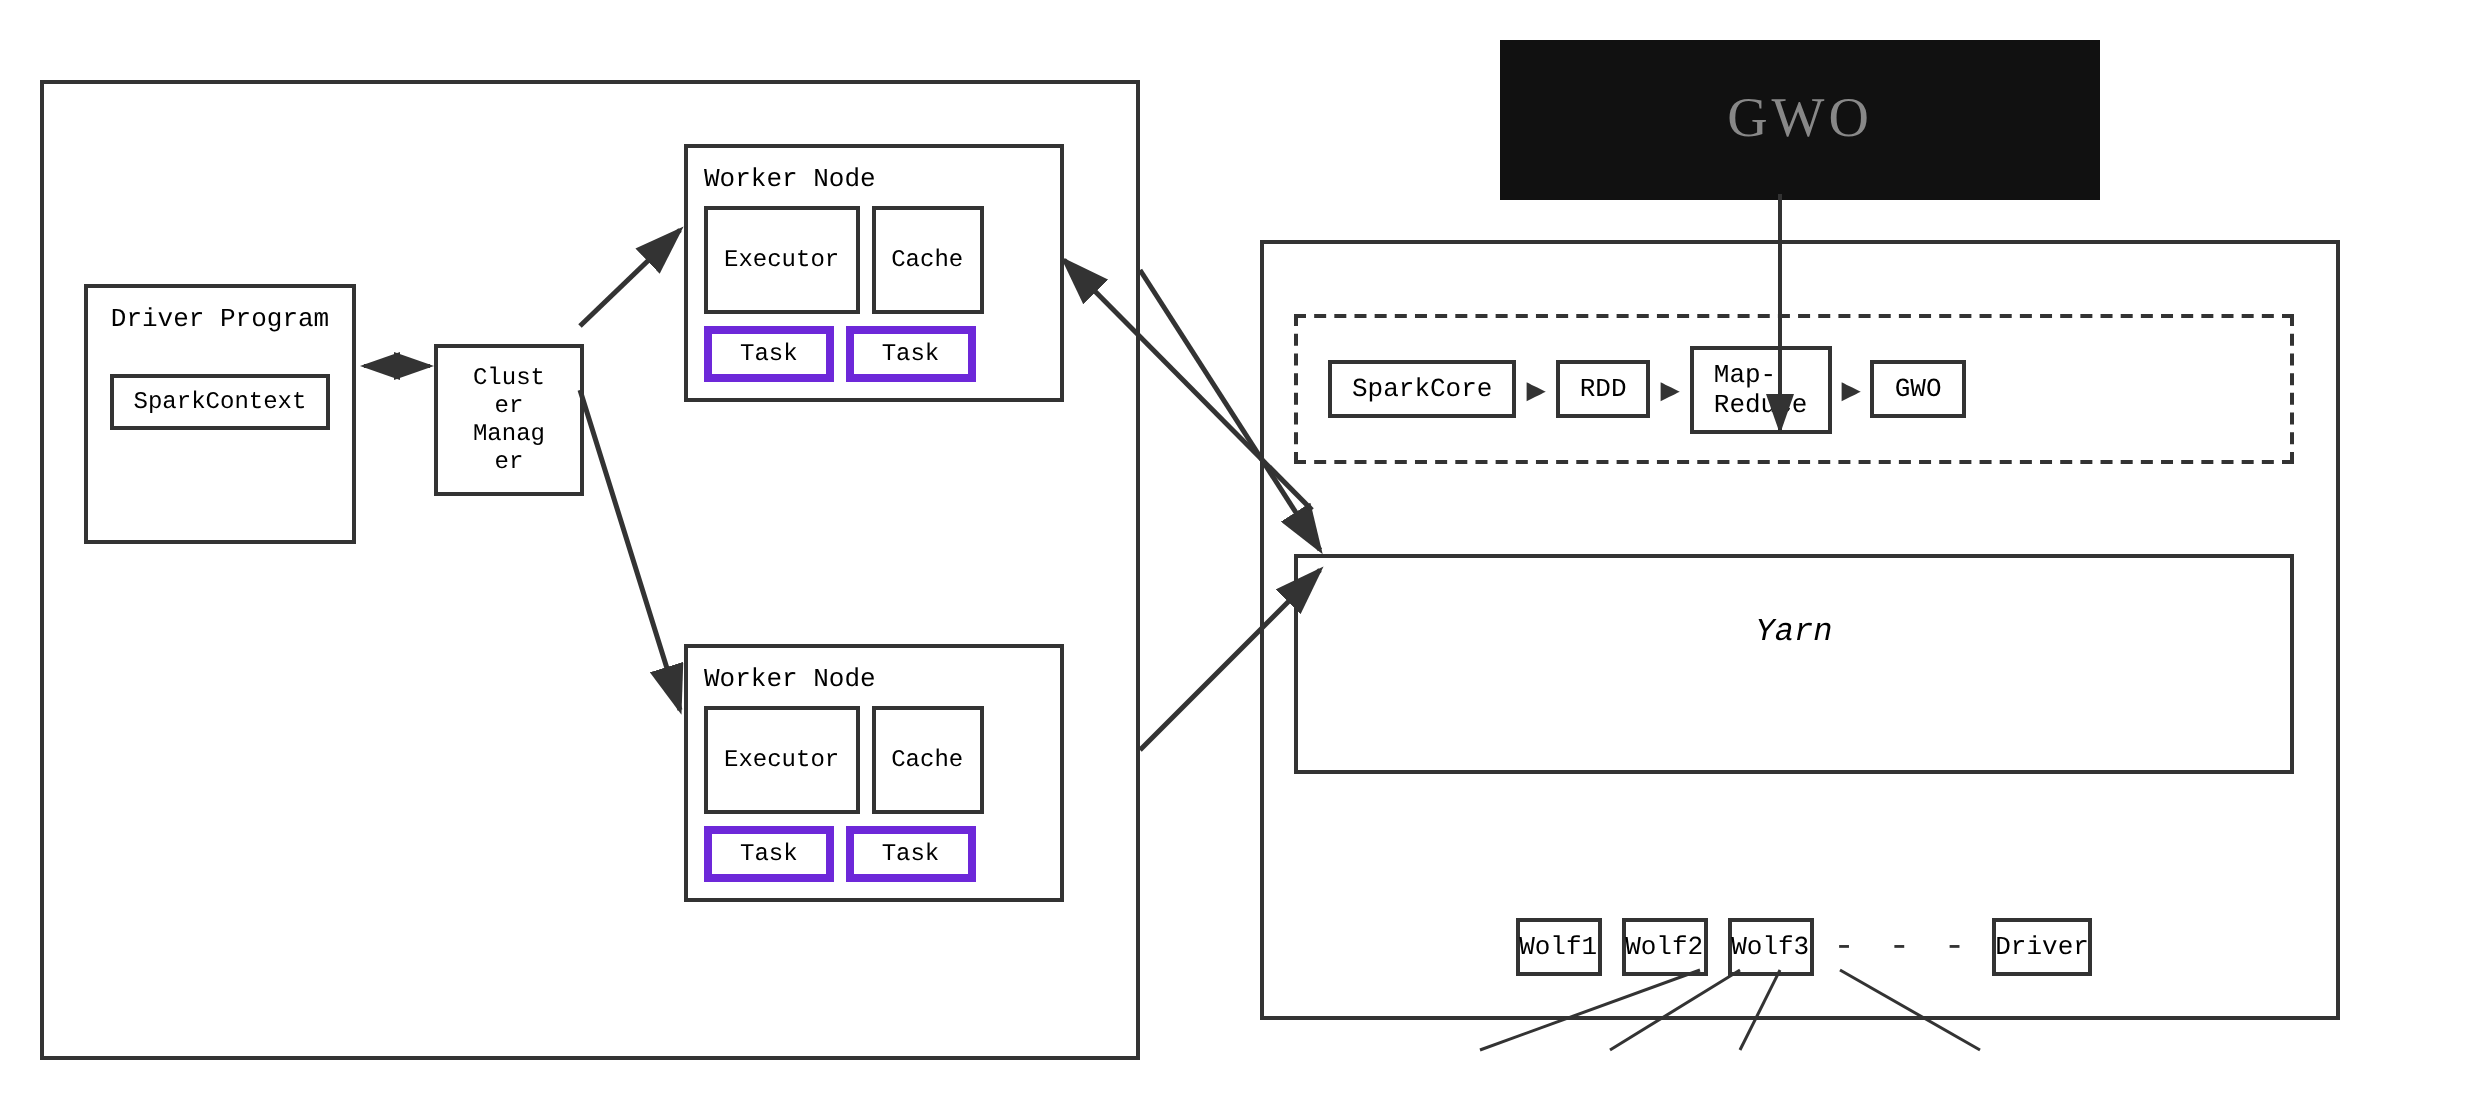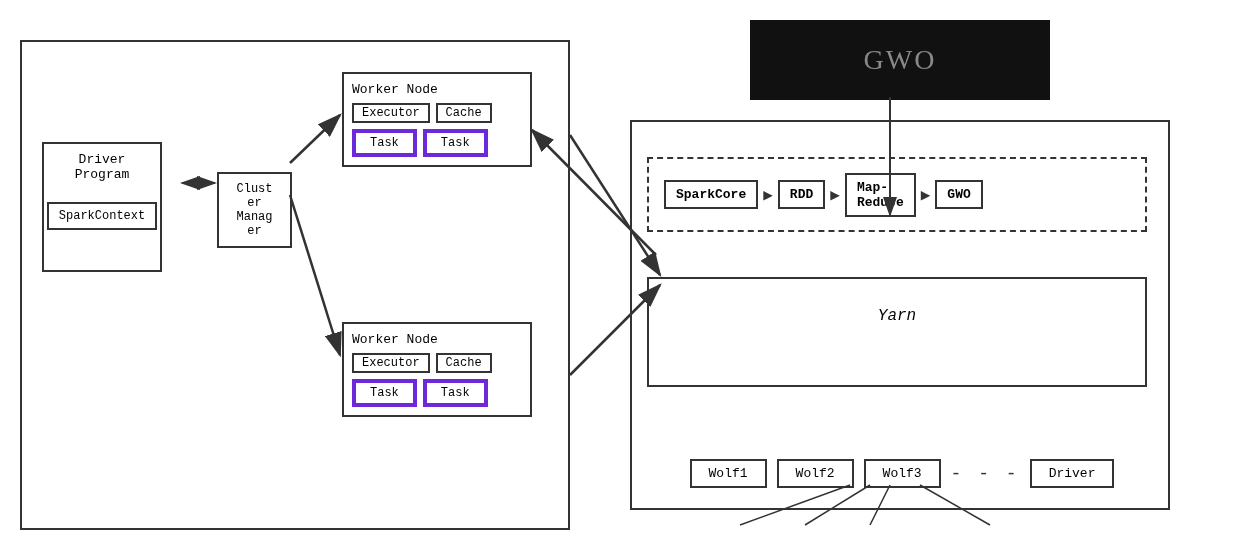--- a/index.html
+++ b/index.html
@@ -29,21 +29,21 @@
       width: 550px;
       height: 490px;
       position: relative;
       margin-top: 10px;
     }
     .driver-box {
       border: 2px solid #333;
       position: absolute;
       left: 20px;
       top: 100px;
-      width: 120px;
+      width: 136px;
       height: 130px;
       display: flex;
       flex-direction: column;
       align-items: center;
       padding: 8px;
     }
     .driver-label {
       font-size: 13px;
       margin-bottom: 10px;
       text-align: center;
@@ -89,21 +89,21 @@
       margin-bottom: 6px;
     }
     .executor-cache-row {
       display: flex;
       flex-direction: row;
       gap: 6px;
       margin-bottom: 6px;
     }
     .executor-box, .cache-box {
       border: 2px solid #333;
-      padding: 1px 8px;
+      padding: 18px 8px;
       font-size: 12px;
     }
     .task-row {
       display: flex;
       flex-direction: row;
       gap: 6px;
       margin-top: 4px;
     }
     .task-box {
       border: 4px solid #6d28d9;
@@ -152,21 +152,20 @@
       position: absolute;
       top: 35px;
       left: 15px;
       width: 500px;
       height: 75px;
       display: flex;
       flex-direction: row;
       align-items: center;
       padding: 0 15px;
       gap: 0;
-      font-weight: bold;
     }
     .pipeline-item {
       border: 2px solid #333;
       padding: 5px 10px;
       font-size: 13px;
       background: #fff;
       white-space: nowrap;
     }
     .pipeline-arrow {
       font-size: 16px;
@@ -197,21 +196,21 @@
       left: 0;
       width: 540px;
       display: flex;
       flex-direction: row;
       align-items: center;
       justify-content: center;
       gap: 10px;
     }
     .wolf-box {
       border: 2px solid #333;
-      padding: 5px 17px;
+      padding: 5px 0;
       font-size: 13px;
       background: #fff;
     }
     .wolf-dashes {
       font-size: 18px;
       color: #333;
       letter-spacing: 3px;
     }
 
     

